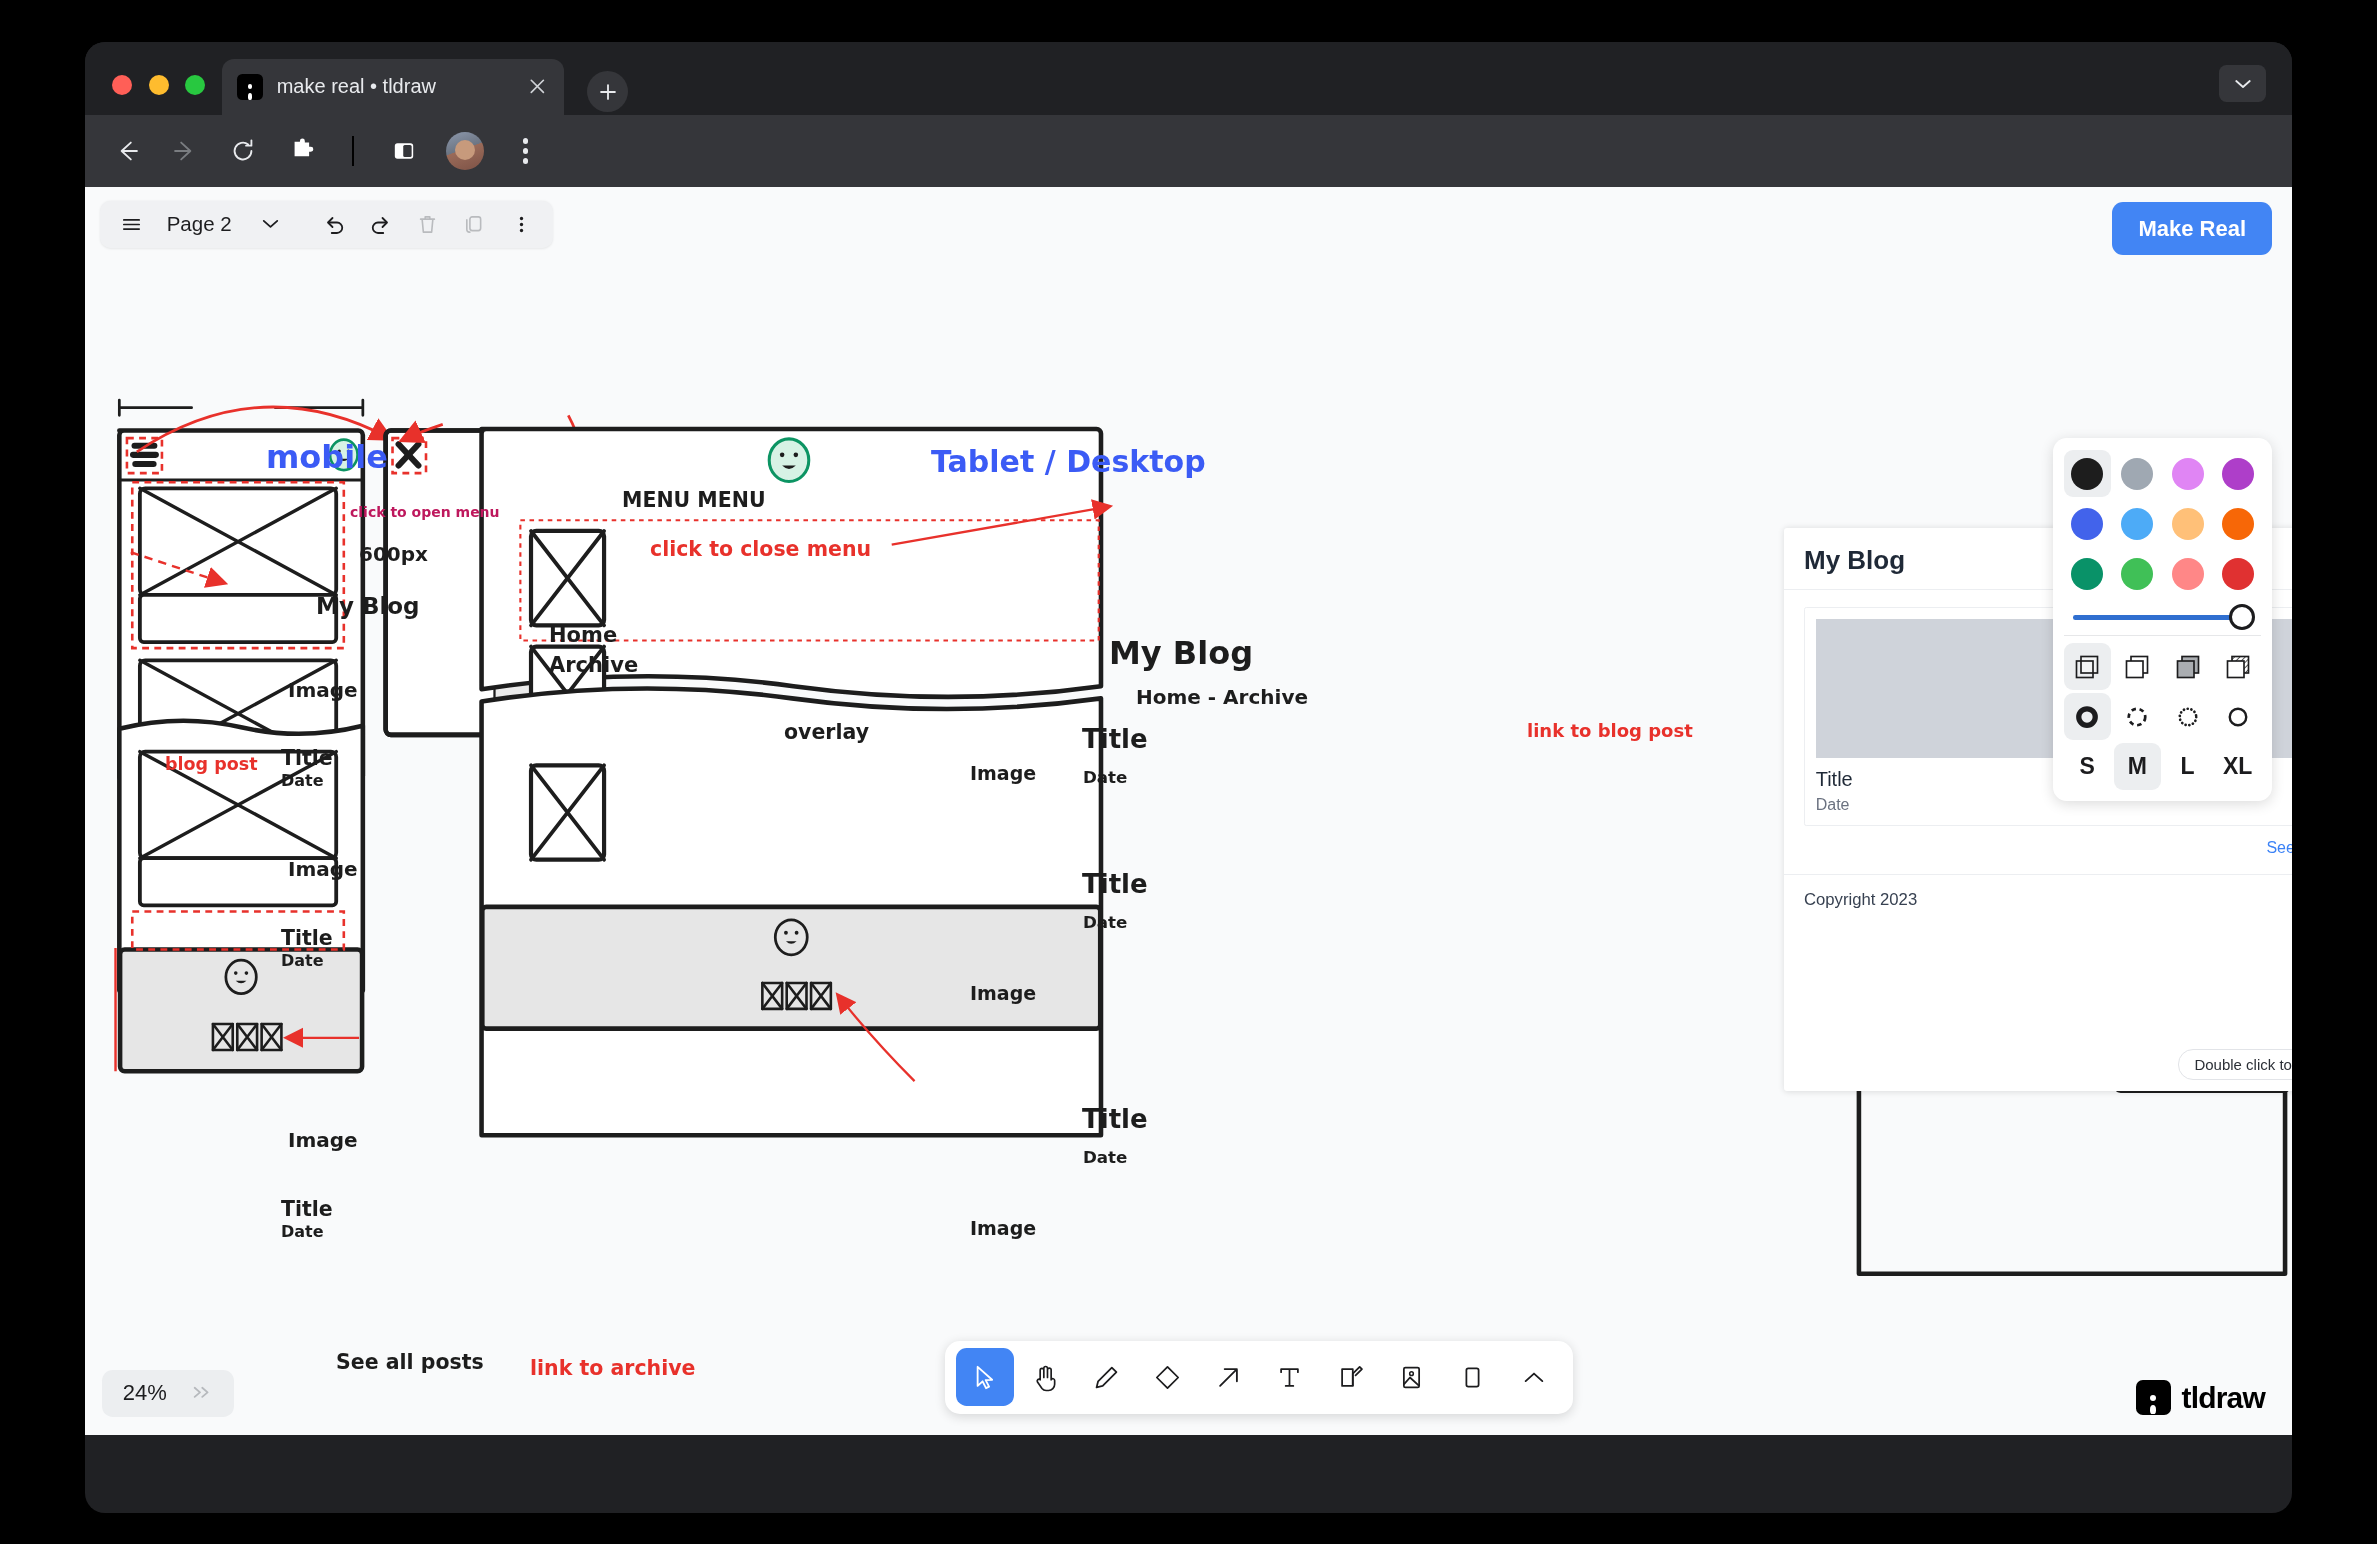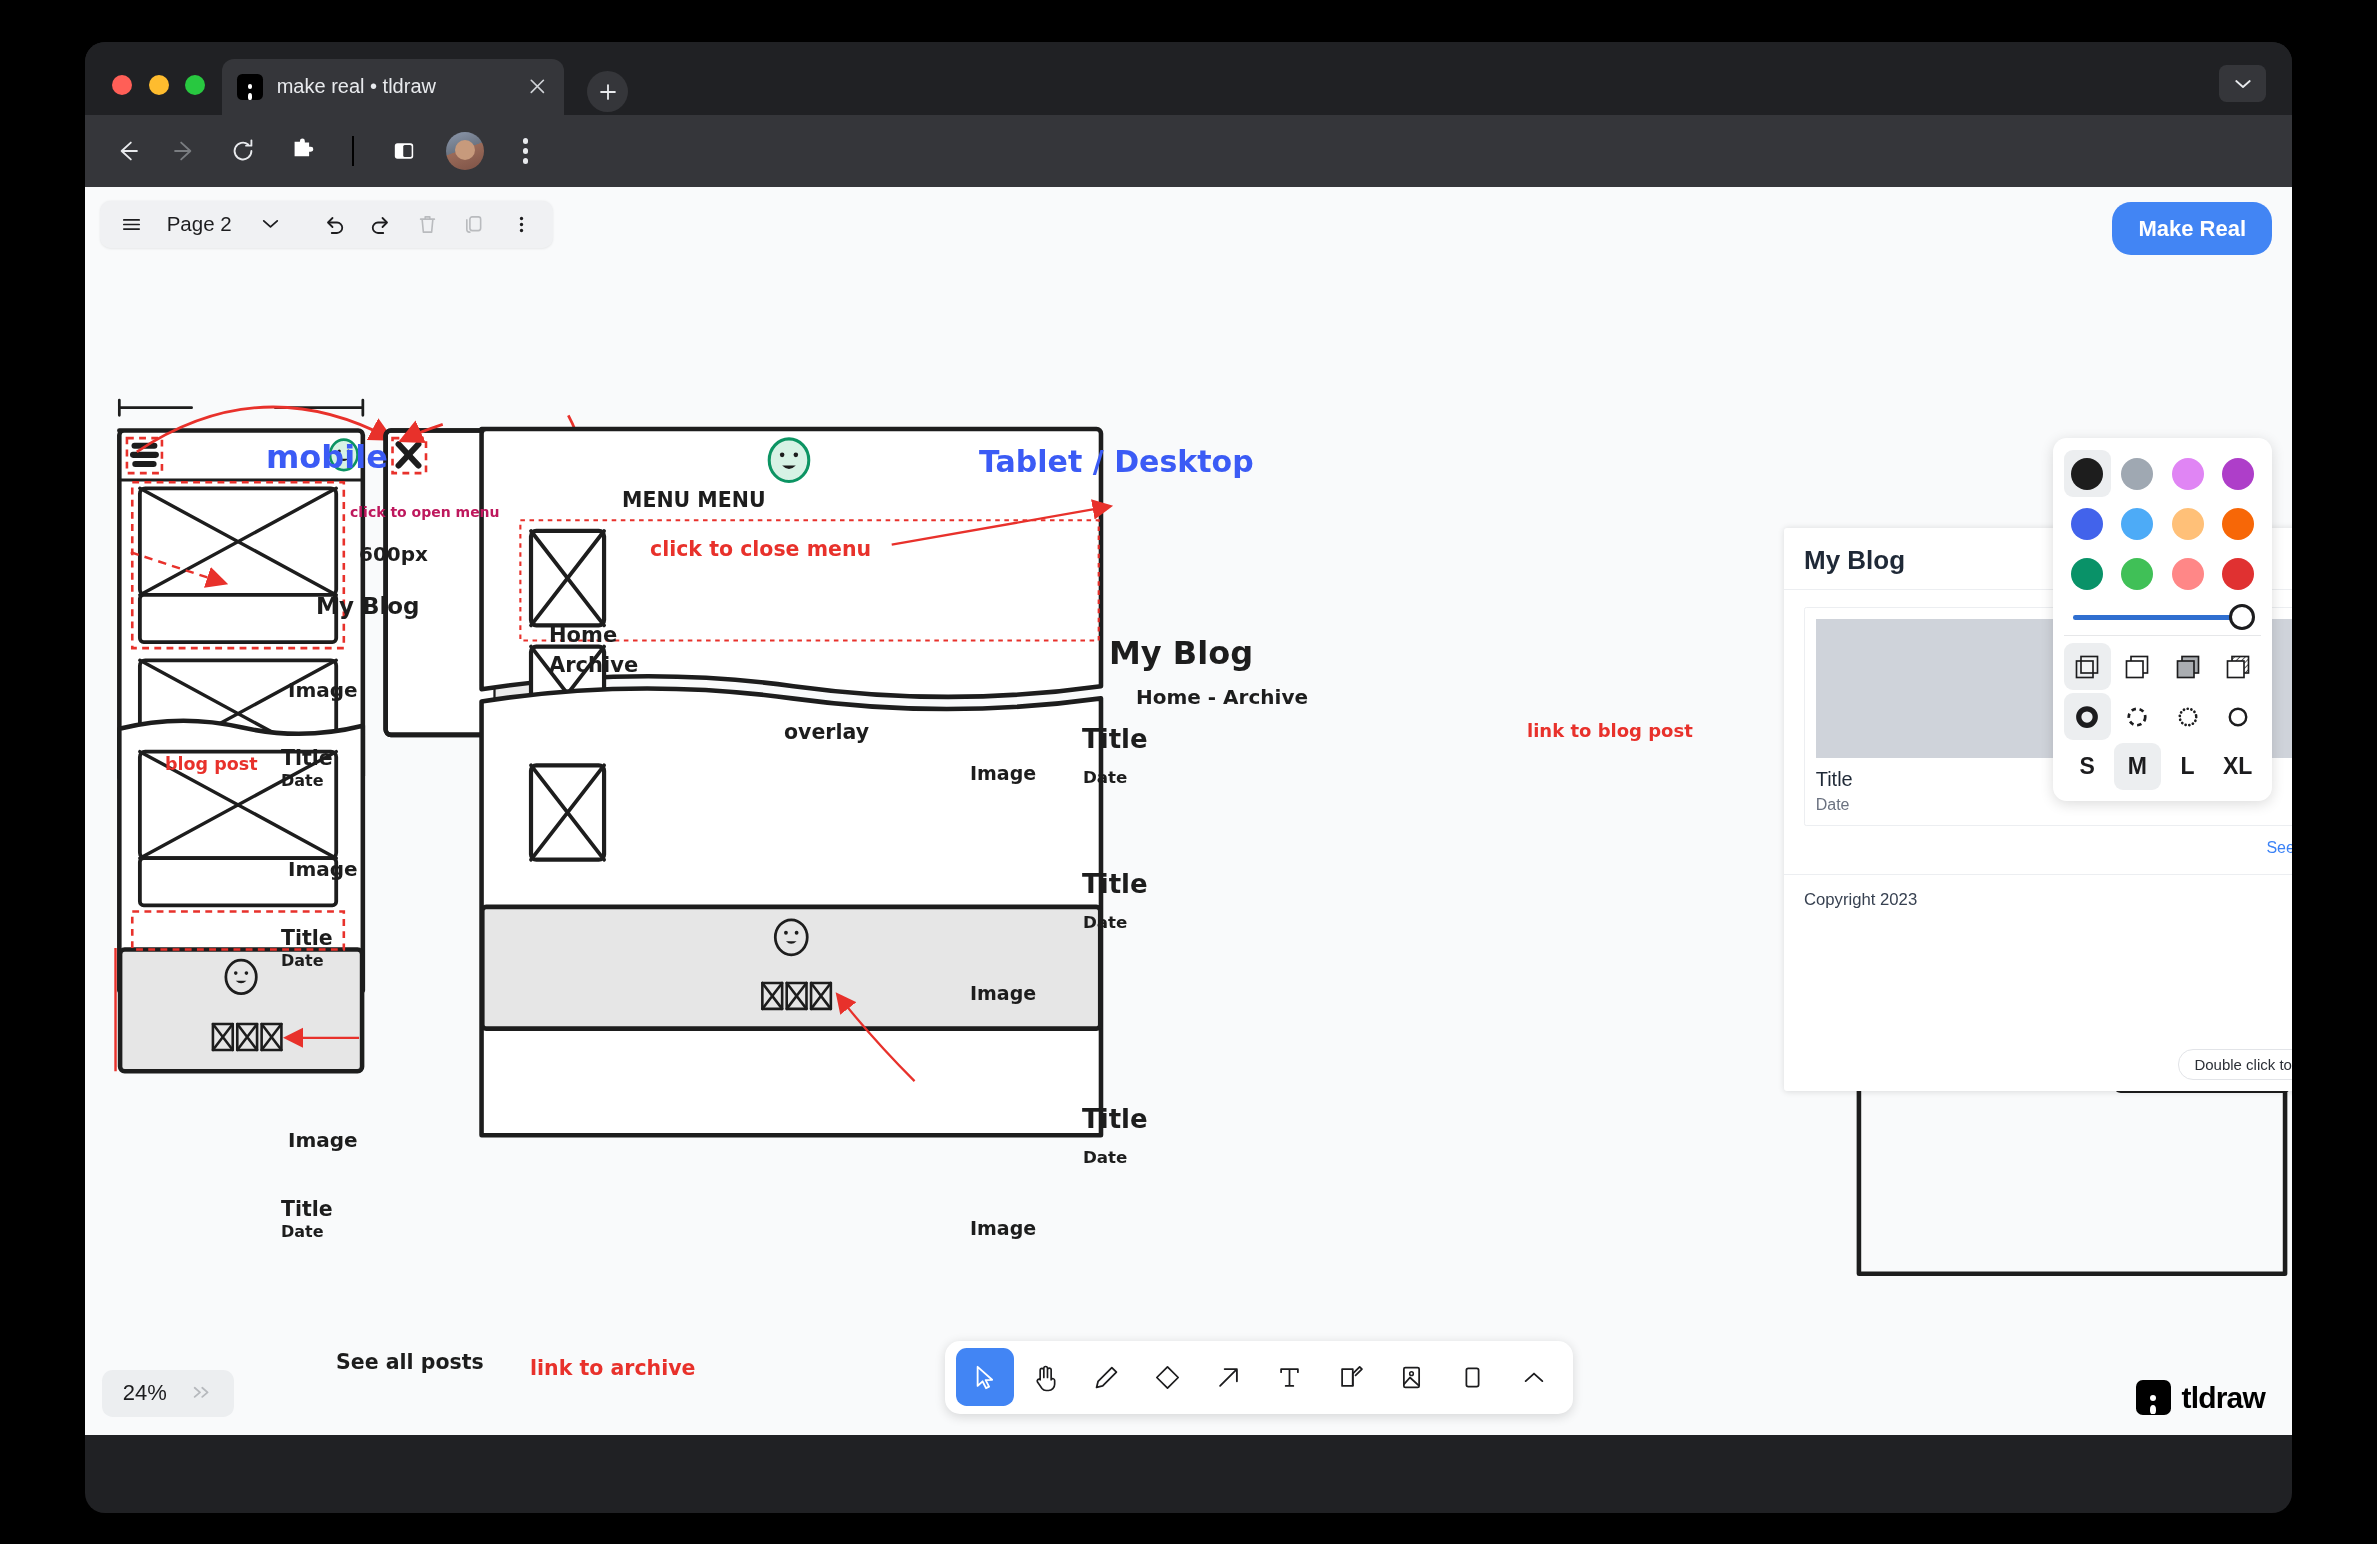--- a/index.html
+++ b/index.html
@@ -157,21 +157,21 @@
     font-size: 20.5px; color: #1d1d1f; padding: 0 12px 0 9px;
     white-space: nowrap;
   }
   .tl-sep { width: 10.7px; }
 
   
   .make-real {
     position: absolute; right: 20px; top: 15px;
     background: #4285f4; color: #fff;
     font-size: 22px; font-weight: bold;
-    padding: 13.7px 26px; border-radius: 19px;
+    padding: 13.7px 26px; border-radius: 11px;
     z-index: 30;
   }
 
   
   #canvas { position: absolute; inset: 0; }
   #canvas svg { position: absolute; left: 0; top: 0; }
 
   
   .style-panel {
     position: absolute; right: 20px; top: 251px;
@@ -514,21 +514,21 @@
 
           <path d="M1090 1175 Q1035 1120 990 1063" stroke="#e8312b" stroke-width="3" fill="none" marker-end="url(#ar)"></path>
 
           <g stroke="#1d1d1d" fill="none" stroke-linecap="round" stroke-linejoin="round">
             <path d="M2331 1098 h560 v330 h-560 z" stroke-width="6" fill="#f9fafb"></path>
             <rect x="2667" y="1126" width="230" height="62" rx="8" stroke-width="5" fill="#f9fafb"></rect>
           </g>
         </svg>
 
         <div class="cv-text hand" style="left:181px; top:251px; font-size:32px; font-weight:bold; color:#3b5bf5;">mobile</div>
-        <div class="cv-text hand" style="left:846px; top:257px; font-size:30px; font-weight:bold; color:#3b5bf5;margin-left:48px;">Tablet / Desktop</div>
+        <div class="cv-text hand" style="left:846px; top:257px; font-size:30px; font-weight:bold; color:#3b5bf5;">Tablet / Desktop</div>
         <div class="cv-text hand" style="left:537px; top:301px; font-size:20.5px; font-weight:bold; color:#1d1d1d;">MENU MENU</div>
         <div class="cv-text hand" style="left:274px; top:355px; font-size:20px; font-weight:bold; color:#1d1d1d;">600px</div>
 
         <div class="cv-text hand" style="left:265px; top:317px; font-size:14px; font-weight:bold; color:#be185d;">click to open menu</div>
         <div class="cv-text hand" style="left:565px; top:350px; font-size:20.5px; font-weight:bold; color:#e8312b;">click to close menu</div>
         <div class="cv-text hand" style="left:699px; top:533px; font-size:20.5px; font-weight:bold; color:#1d1d1d;">overlay</div>
         <div class="cv-text hand" style="left:80px; top:567px; font-size:17.5px; font-weight:bold; color:#e8312b;">blog post</div>
         <div class="cv-text hand" style="left:445px; top:1169px; font-size:20.5px; font-weight:bold; color:#e8312b;">link to archive</div>
         <div class="cv-text hand" style="left:1396px; top:533px; font-size:18px; font-weight:bold; color:#e8312b;margin-left:46px;">link to blog post</div>
 

